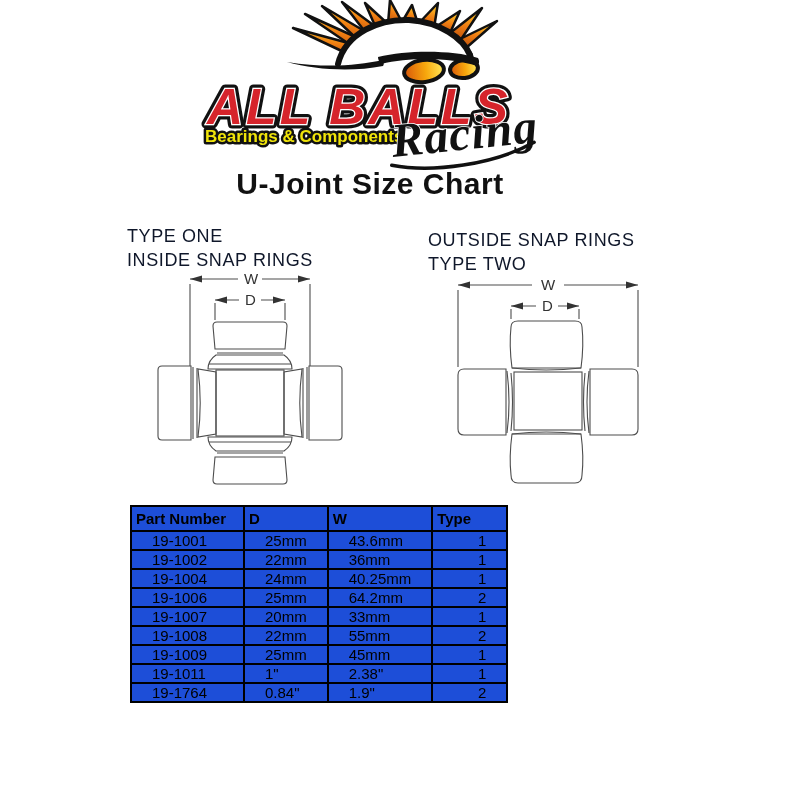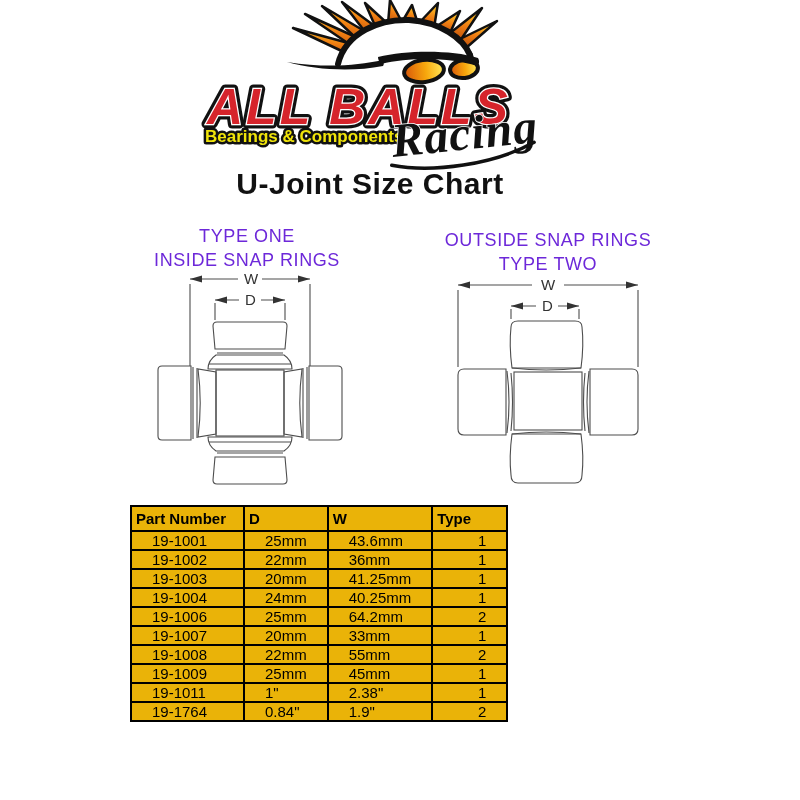--- a/index.html
+++ b/index.html
@@ -1,27 +1,27 @@
 <!DOCTYPE html>
 <html><head>
 <meta charset="utf-8">
 <style>
   html,body{margin:0;padding:0;background:#fff;}
   .page{position:relative;width:699px;height:800px;background:#ffffff;overflow:hidden;
         font-family:"Liberation Sans",sans-serif;color:#000;}
   .logo-svg{position:absolute;left:0;top:0;}
   .page-title{position:absolute;top:167px;left:0;width:740px;text-align:center;
               font-size:30px;font-weight:bold;letter-spacing:.5px;color:#111;}
-  .dia-label{position:absolute;text-align:center;font-size:18px;line-height:24px;
-             letter-spacing:.6px;color:#6d28d9;white-space:nowrap;}
+  .dia-label{position:absolute;text-align:left;font-size:18px;line-height:24px;
+             letter-spacing:.6px;color:#0f172a;white-space:nowrap;}
   .dia-label-one{left:127px;top:224px;width:240px;}
   .dia-label-two{left:428px;top:228px;width:240px;}
   .diagrams-svg{position:absolute;left:0;top:268px;}
   .size-table{position:absolute;left:130px;top:505px;border-collapse:collapse;
-              table-layout:fixed;background:#eab308;}
+              table-layout:fixed;background:#1d4ed8;}
   .size-table th,.size-table td{border:2px solid #000;font-size:15px;line-height:15px;
               padding:1px 20px;overflow:hidden;white-space:nowrap;font-family:"Liberation Sans",sans-serif;}
   .size-table th{font-weight:bold;text-align:left;padding:3px 4px;line-height:17px;}
   .size-table td.num-right{text-align:right;}
   svg text.dim{font-family:"Liberation Sans",sans-serif;font-size:15px;fill:#333;}
 </style>
 </head>
 <body>
 
 <div class="page">
@@ -184,26 +184,20 @@
           <td>43.6mm</td>
           <td class="num-right">1</td>
         </tr>
         <tr>
           <td>19-1002</td>
           <td>22mm</td>
           <td>36mm</td>
           <td class="num-right">1</td>
         </tr>
         <tr>
-          <td>19-1003</td>
-          <td>20mm</td>
-          <td>41.25mm</td>
-          <td class="num-right">1</td>
-        </tr>
-        <tr>
           <td>19-1004</td>
           <td>24mm</td>
           <td>40.25mm</td>
           <td class="num-right">1</td>
         </tr>
         <tr>
           <td>19-1006</td>
           <td>25mm</td>
           <td>64.2mm</td>
           <td class="num-right">2</td>

